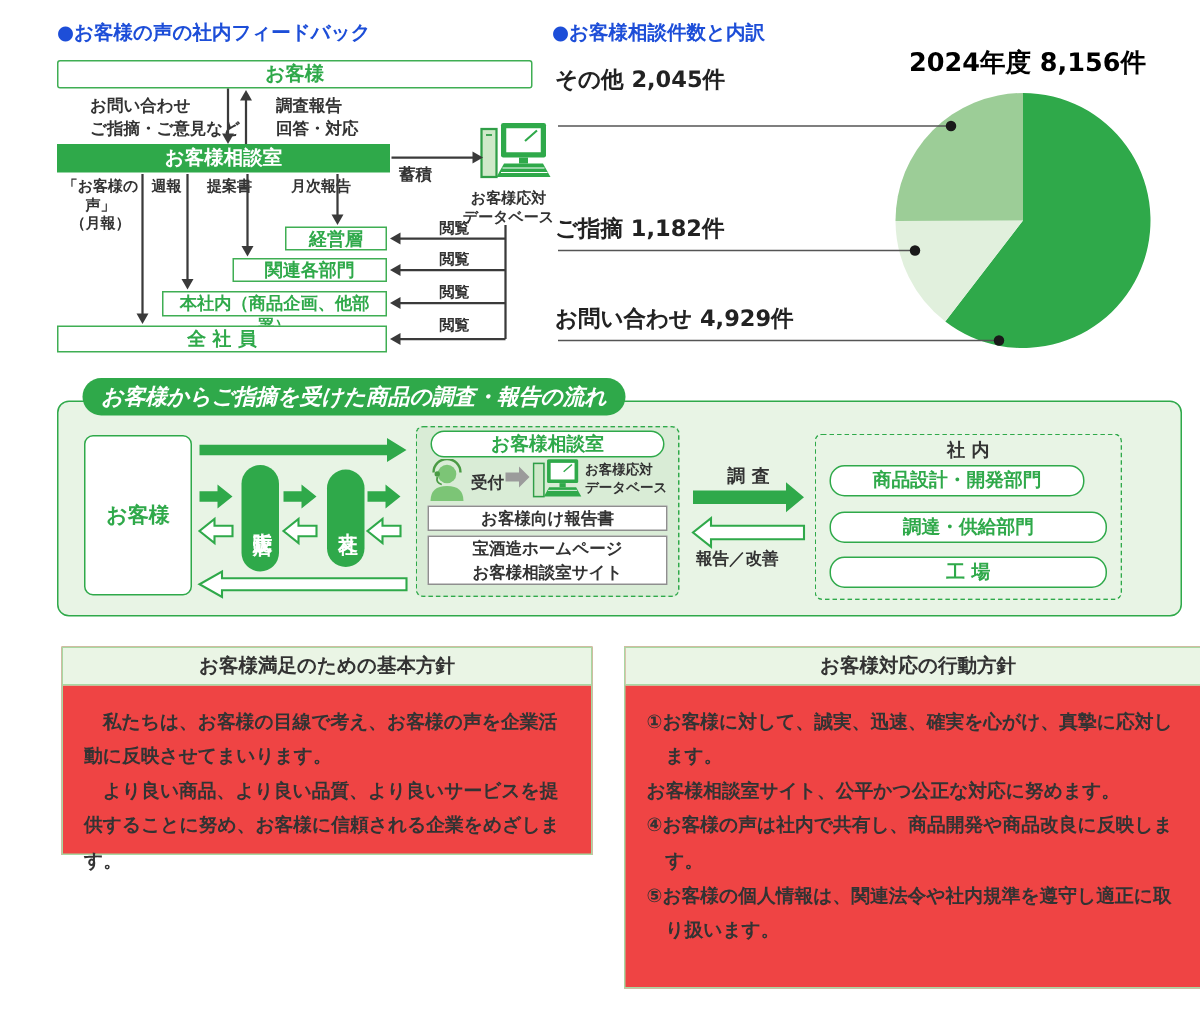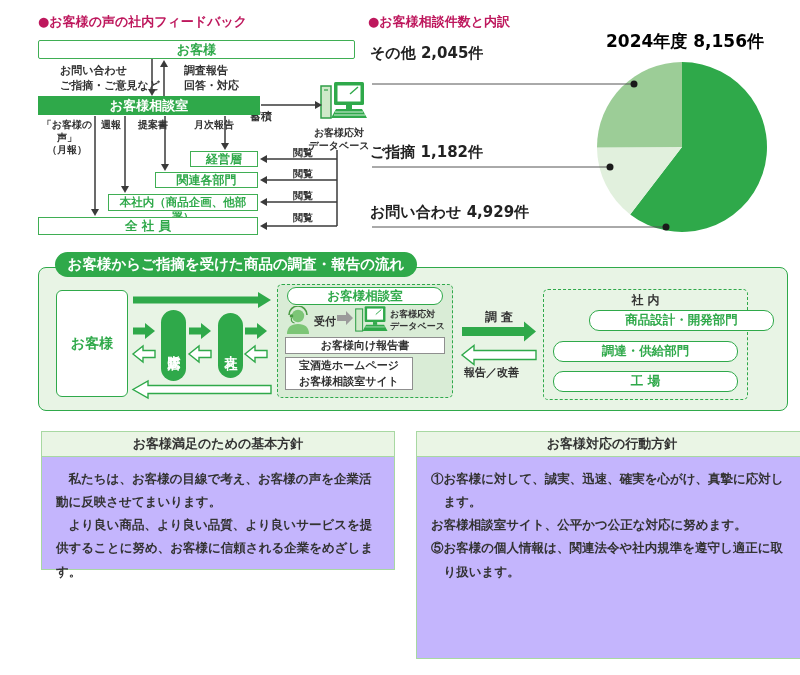--- a/index.html
+++ b/index.html
@@ -1,42 +1,42 @@
 <!DOCTYPE html>
 <html><head>
 <meta charset="utf-8">
 <style>
   * { margin:0; padding:0; box-sizing:border-box; }
   html,body { background:#fff; }
   body { font-family:"DejaVu Sans","Liberation Sans",sans-serif; color:#333; }
   #stage { position:relative; width:800px; height:675px; background:#fff; overflow:hidden; }
   .abs { position:absolute; }
   .preline { white-space:pre-line; }
-  .heading { font-size:13px; font-weight:700; color:#be185d; }
+  .heading { font-size:13px; font-weight:700; color:#1d4ed8; }
   .box-green-border { background:#fff; border:1.5px solid #3fae53; color:#2fa94a; font-weight:700; text-align:center; }
   .box-green-fill { background:#2fa94a; color:#fff; font-weight:700; text-align:center; }
   .small-note { font-size:10px; font-weight:600; color:#333; line-height:1.25; }
   .doc-label { font-size:10px; font-weight:600; color:#333; line-height:1.25; }
   svg.overlay { position:absolute; left:0; top:0; pointer-events:none; z-index:6; }
   .z2 { z-index:2; } .z3 { z-index:3; } .z7 { z-index:7; }
 
   
   .flow-outer { background:#e8f4e5; border:1.5px solid #2fa94a; border-radius:8px; }
   .flow-banner { background:#2fa94a; border-radius:13px; color:#fff; font-weight:700; font-size:14.5px;
                  display:flex; align-items:center; justify-content:center; }
   .pill { background:#2fa94a; border-radius:13px; color:#fff; font-weight:700; font-size:13px;
           writing-mode:vertical-rl; text-orientation:upright; display:flex; align-items:center; justify-content:center; letter-spacing:1px; }
   .dashed-box { border:1.6px dashed #2fa94a; border-radius:5px; }
   .rounded-node { background:#fff; border:1.5px solid #2fa94a; border-radius:10px; color:#2fa94a;
                   font-weight:700; display:flex; align-items:center; justify-content:center; }
   .gray-box { background:#fff; border:1px solid #8f8f8f; color:#333; font-weight:700; font-size:11px;
               display:flex; align-items:center; justify-content:center; text-align:center; }
 
   
-  .policy { border:1.5px solid #a8d8a2; background:#c4b5fd;font-family:Liberation Mono, monospace; }
+  .policy { border:1.5px solid #a8d8a2; background:#ef4444; }
   .policy-header { background:#eaf5e5; border-bottom:1.5px solid #a8d8a2; font-size:13px; font-weight:700;
                    color:#333; display:flex; align-items:center; justify-content:center; }
   .policy-body { padding:12px 14px; font-size:12.5px; font-weight:600; line-height:1.85; color:#333; }
   .policy-item { padding-left:1em; text-indent:-1em; }
 
   .pie-label { font-size:15px; color:#222; font-weight:600; }
   .pie-total { font-size:17px; color:#000000; font-weight:600; }
 </style>
 </head>
 <body>
@@ -47,21 +47,21 @@
 
   <div class="abs box-green-border z2" style="left:38px;top:40px;width:317px;height:19px;font-size:13px;line-height:17px;border-radius:2px;">お客様</div>
 
   <div class="abs preline" style="left:60px;top:64px;font-size:11px;font-weight:700;line-height:1.35;">お問い合わせ
 ご指摘・ご意見など</div>
   <div class="abs preline" style="left:184px;top:64px;font-size:11px;font-weight:700;line-height:1.35;">調査報告
 回答・対応</div>
 
   <div class="abs box-green-fill z2" style="left:38px;top:96px;width:222px;height:19px;font-size:13px;line-height:19px;">お客様相談室</div>
 
-  <div class="abs" style="left:250px;top:109px;font-size:11px;font-weight:700;">蓄積</div>
+  <div class="abs" style="left:266px;top:109px;font-size:11px;font-weight:700;">蓄積</div>
 
   <svg class="abs z2" style="left:320px;top:80px;" width="52" height="44" viewBox="0 0 52 44">
     <rect x="1" y="6" width="10" height="32" fill="#cfe9c9" stroke="#2f9e47" stroke-width="1.5"></rect>
     <line x1="4" y1="10" x2="8" y2="10" stroke="#2f9e47" stroke-width="1.2"></line>
     <rect x="14" y="2" width="30" height="23" rx="1.5" fill="#2fa94a"></rect>
     <rect x="17.5" y="5.5" width="23" height="16" fill="#ffffff"></rect>
     <line x1="30" y1="14" x2="38" y2="7" stroke="#2fa94a" stroke-width="1.4"></line>
     <rect x="26" y="25" width="6" height="4" fill="#2fa94a"></rect>
     <polygon points="16,29 42,29 47,38 11,38" fill="#2fa94a"></polygon>
     <line x1="15" y1="32" x2="43" y2="32" stroke="#fff" stroke-width="0.8"></line>
@@ -93,21 +93,21 @@
       <path d="M 87 87 L 87 2 A 85 85 0 1 1 35.18171307746187 154.37852135817107 Z" fill="#2fa94a"></path>
       <path d="M 87 87 L 35.18171307746187 154.37852135817107 A 85 85 0 0 1 2.0009080211409866 87.39289027662136 Z" fill="#e1f0dd"></path>
       <path d="M 87 87 L 2.0009080211409866 87.39289027662136 A 85 85 0 0 1 86.9999999999999 2 Z" fill="#9ccd97"></path>
     </svg>
 
   <div class="abs pie-label" style="left:370px;top:44px;">その他 2,045件</div>
   <div class="abs pie-label" style="left:370px;top:143px;">ご指摘 1,182件</div>
   <div class="abs pie-label" style="left:370px;top:203px;">お問い合わせ 4,929件</div>
 
   <div class="abs flow-outer z2" style="left:38px;top:267px;width:750px;height:144px;"></div>
-  <div class="abs flow-banner z7" style="left:55px;top:252px;width:362px;height:25px;">お客様からご指摘を受けた商品の調査・報告の流れ</div>
+  <div class="abs flow-banner z7" style="left:55px;top:252px;width:362px;height:25px;font-style:italic;">お客様からご指摘を受けた商品の調査・報告の流れ</div>
 
   <div class="abs z3" style="left:56px;top:290px;width:72px;height:107px;background:#fff;border:1.5px solid #2fa94a;border-radius:6px;display:flex;align-items:center;justify-content:center;color:#2fa94a;font-weight:700;font-size:14px;">お客様</div>
 
   <div class="abs pill z3" style="left:161px;top:310px;width:25px;height:71px;">販売店</div>
   <div class="abs pill z3" style="left:218px;top:313px;width:25px;height:65px;">支社</div>
 
   <div class="abs dashed-box z3" style="left:277px;top:284px;width:176px;height:114px;background:#d9ecd6;"></div>
   <div class="abs rounded-node z3" style="left:287px;top:287px;width:156px;height:18px;font-size:12.5px;">お客様相談室</div>
 
   <svg class="abs z3" style="left:284px;top:306px;" width="28" height="28" viewBox="0 0 28 28">
@@ -125,45 +125,46 @@
     <rect x="17.5" y="5.5" width="23" height="16" fill="#ffffff"></rect>
     <line x1="30" y1="14" x2="38" y2="7" stroke="#2fa94a" stroke-width="1.4"></line>
     <rect x="26" y="25" width="6" height="4" fill="#2fa94a"></rect>
     <polygon points="16,29 42,29 47,38 11,38" fill="#2fa94a"></polygon>
     <line x1="15" y1="32" x2="43" y2="32" stroke="#fff" stroke-width="0.8"></line>
   </svg>
   <div class="abs z3 preline" style="left:390px;top:309px;font-size:9px;font-weight:700;line-height:1.3;">お客様応対
 データベース</div>
 
   <div class="abs gray-box z3" style="left:285px;top:337px;width:160px;height:17px;">お客様向け報告書</div>
-  <div class="abs gray-box z3 preline" style="left:285px;top:357px;width:128px;height:33px;line-height:1.4;">宝酒造ホームページ
+  <div class="abs gray-box z3 preline" style="left:285px;top:357px;width:160px;height:33px;line-height:1.4;">宝酒造ホームページ
 お客様相談室サイト</div>
 
   <div class="abs z3" style="left:468px;top:309px;width:62px;text-align:center;font-size:12px;font-weight:700;">調 査</div>
   <div class="abs z3" style="left:464px;top:365px;font-size:11px;font-weight:700;">報告／改善</div>
 
   <div class="abs dashed-box z3" style="left:543px;top:289px;width:205px;height:111px;"></div>
   <div class="abs z3" style="left:543px;top:292px;width:205px;text-align:center;font-size:12px;font-weight:700;">社 内</div>
-  <div class="abs rounded-node z3" style="left:553px;top:310px;width:185px;height:21px;font-size:12.5px;margin-left:36px;">商品設計・開発部門</div>
+  <div class="abs rounded-node z3" style="left:553px;top:310px;width:170px;height:21px;font-size:12.5px;">商品設計・開発部門</div>
   <div class="abs rounded-node z3" style="left:553px;top:341px;width:185px;height:21px;font-size:12.5px;">調達・供給部門</div>
   <div class="abs rounded-node z3" style="left:553px;top:371px;width:185px;height:21px;font-size:12.5px;">工 場</div>
 
   <div class="abs policy" style="left:41px;top:431px;width:354px;height:139px;">
     <div class="policy-header" style="height:25px;">お客様満足のための基本方針</div>
     <div class="policy-body">
       <div>　私たちは、お客様の目線で考え、お客様の声を企業活動に反映させてまいります。</div>
       <div>　より良い商品、より良い品質、より良いサービスを提供することに努め、お客様に信頼される企業をめざします。</div>
     </div>
   </div>
 
   <div class="abs policy" style="left:416px;top:431px;width:392px;height:228px;">
     <div class="policy-header" style="height:25px;">お客様対応の行動方針</div>
     <div class="policy-body">
       <div class="policy-item">①お客様に対して、誠実、迅速、確実を心がけ、真摯に応対します。</div>
       <div class="policy-item">お客様相談室サイト、公平かつ公正な対応に努めます。</div>
+      <div class="policy-item">④お客様の声は社内で共有し、商品開発や商品改良に反映します。</div>
       <div class="policy-item">⑤お客様の個人情報は、関連法令や社内規準を遵守し適正に取り扱います。</div>
     </div>
   </div>
 
   <svg class="overlay" width="800" height="675" viewBox="0 0 800 675">
 
     <line x1="152" y1="59" x2="152" y2="90" stroke="#3a3a3a" stroke-width="1.5"></line>
     <polygon points="148,89 156,89 152,96" fill="#3a3a3a"></polygon>
     <line x1="164" y1="96" x2="164" y2="66" stroke="#3a3a3a" stroke-width="1.5"></line>
     <polygon points="160,67 168,67 164,60" fill="#3a3a3a"></polygon>

